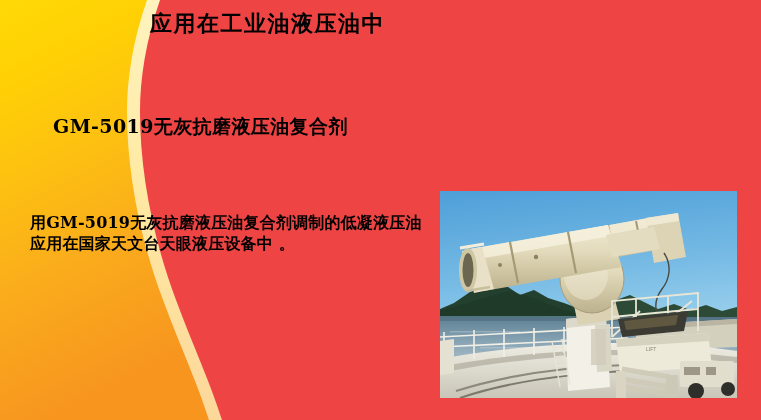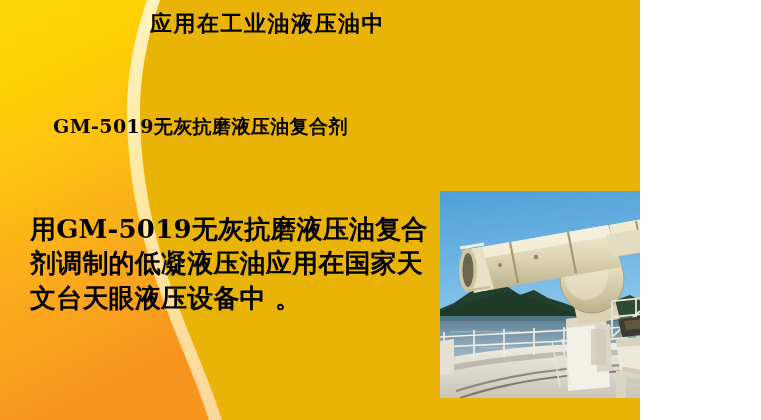--- a/index.html
+++ b/index.html
@@ -5,22 +5,22 @@
 <style>
   html,body{margin:0;padding:0;}
   body{
     width:761px;height:420px;
     background:#ffffff;
     font-family:"DejaVu Serif","Liberation Serif",serif;
     overflow:hidden;
   }
   #slide{
     position:relative;
-    width:640px;height:420px;
-    background:#eab308;
+    width:761px;height:420px;
+    background:#ef4444;
     overflow:hidden;
   }
 
   
   #band-wrap{
     position:absolute;left:0;top:0;width:300px;height:420px;
     pointer-events:none;
   }
   #band-wrap svg{display:block;width:300px;height:420px;}
 
@@ -37,21 +37,21 @@
   #subtitle{
     left:53px;top:115px;
     font-size:19px;
     font-weight:700;
     letter-spacing:.4px;
     line-height:1.2;
     text-align:center;
   }
   #body-text{
     left:30px;top:212px;
-    font-size:26px;
+    font-size:16px;
     font-weight:700;
     letter-spacing:.2px;
     line-height:1.32;
     width:400px;
     white-space:normal;
   }
 
   
   #photo{
     position:absolute;

